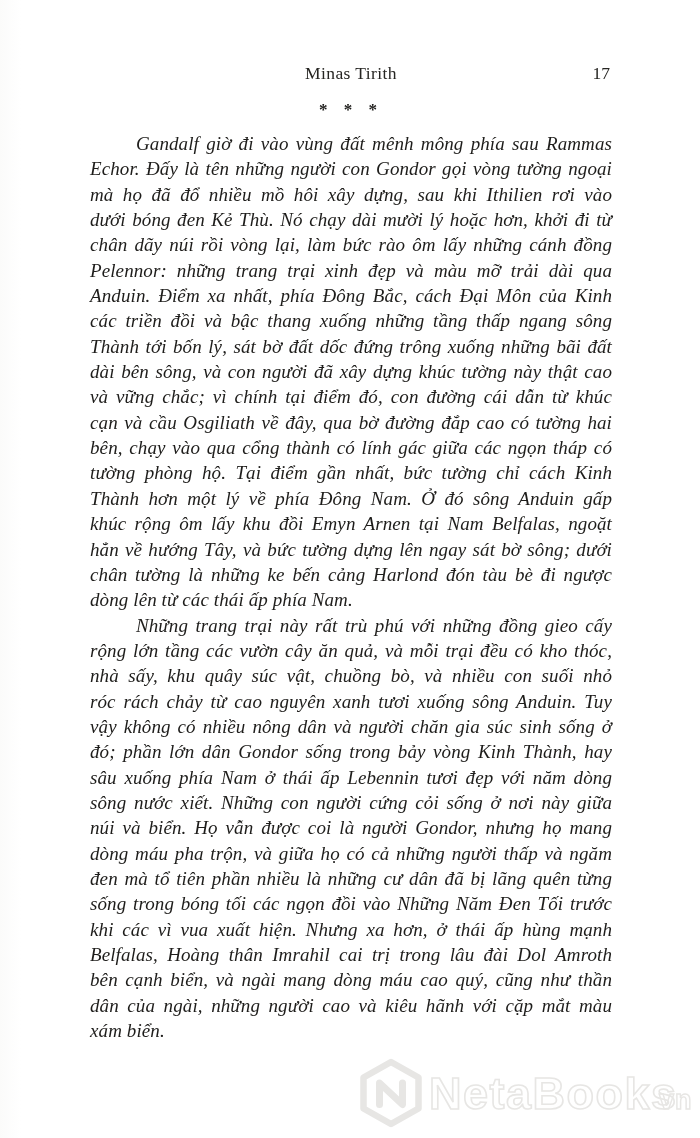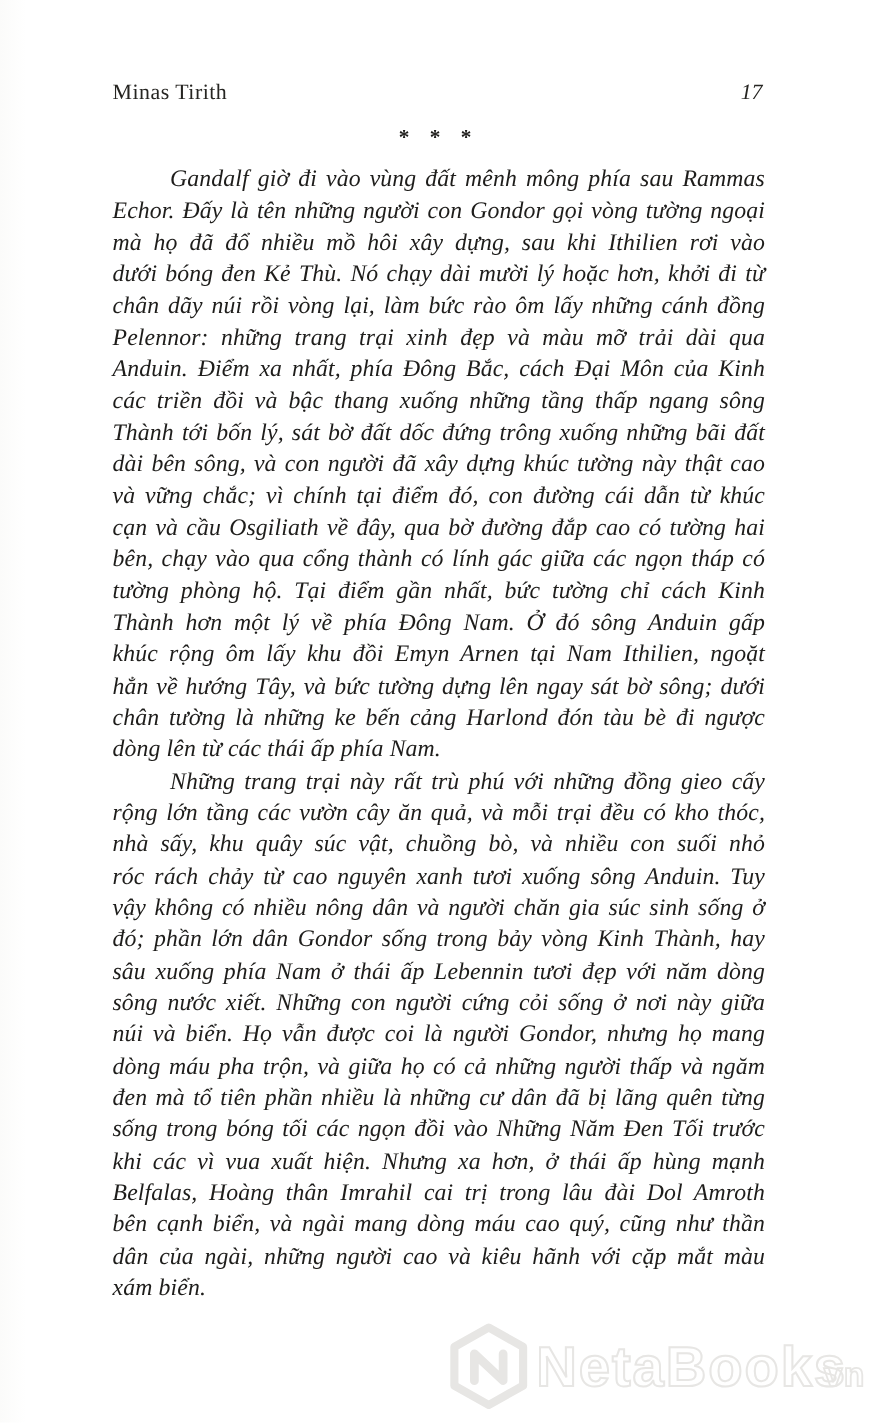--- a/index.html
+++ b/index.html
@@ -27,27 +27,27 @@
     width: 522px;
     height: 22px;
     font-size: 17.5px;
     line-height: 20px;
     color: #262522;
   }
   .running-title {
     position: absolute;
     left: 0;
     right: 0;
+    text-align: center;
     letter-spacing: 0.4px;
   }
   .page-number {
     position: absolute;
     right: 2px;
     top: 0;
-    font-style: italic;
   }
   .separator {
     position: absolute;
     top: 100px;
     left: 90px;
     width: 522px;
     text-align: center;
     font-weight: bold;
     font-size: 17px;
     letter-spacing: 6px;
@@ -104,21 +104,21 @@
         <div class="line">Pelennor: những trang trại xinh đẹp và màu mỡ trải dài qua</div>
         <div class="line">Anduin. Điểm xa nhất, phía Đông Bắc, cách Đại Môn của Kinh</div>
         <div class="line">các triền đồi và bậc thang xuống những tầng thấp ngang sông</div>
         <div class="line">Thành tới bốn lý, sát bờ đất dốc đứng trông xuống những bãi đất</div>
         <div class="line">dài bên sông, và con người đã xây dựng khúc tường này thật cao</div>
         <div class="line">và vững chắc; vì chính tại điểm đó, con đường cái dẫn từ khúc</div>
         <div class="line">cạn và cầu Osgiliath về đây, qua bờ đường đắp cao có tường hai</div>
         <div class="line">bên, chạy vào qua cổng thành có lính gác giữa các ngọn tháp có</div>
         <div class="line">tường phòng hộ. Tại điểm gần nhất, bức tường chỉ cách Kinh</div>
         <div class="line">Thành hơn một lý về phía Đông Nam. Ở đó sông Anduin gấp</div>
-        <div class="line">khúc rộng ôm lấy khu đồi Emyn Arnen tại Nam Ithilien, ngoặt</div>
+        <div class="line">khúc rộng ôm lấy khu đồi Emyn Arnen tại Nam Belfalas, ngoặt</div>
         <div class="line">hẳn về hướng Tây, và bức tường dựng lên ngay sát bờ sông; dưới</div>
         <div class="line">chân tường là những ke bến cảng Harlond đón tàu bè đi ngược</div>
         <div class="line last">dòng lên từ các thái ấp phía Nam.</div>
       </div>
       <div class="paragraph">
         <div class="line first">Những trang trại này rất trù phú với những đồng gieo cấy</div>
         <div class="line">rộng lớn tầng các vườn cây ăn quả, và mỗi trại đều có kho thóc,</div>
         <div class="line">nhà sấy, khu quây súc vật, chuồng bò, và nhiều con suối nhỏ</div>
         <div class="line">róc rách chảy từ cao nguyên xanh tươi xuống sông Anduin. Tuy</div>
         <div class="line">vậy không có nhiều nông dân và người chăn gia súc sinh sống ở</div>

